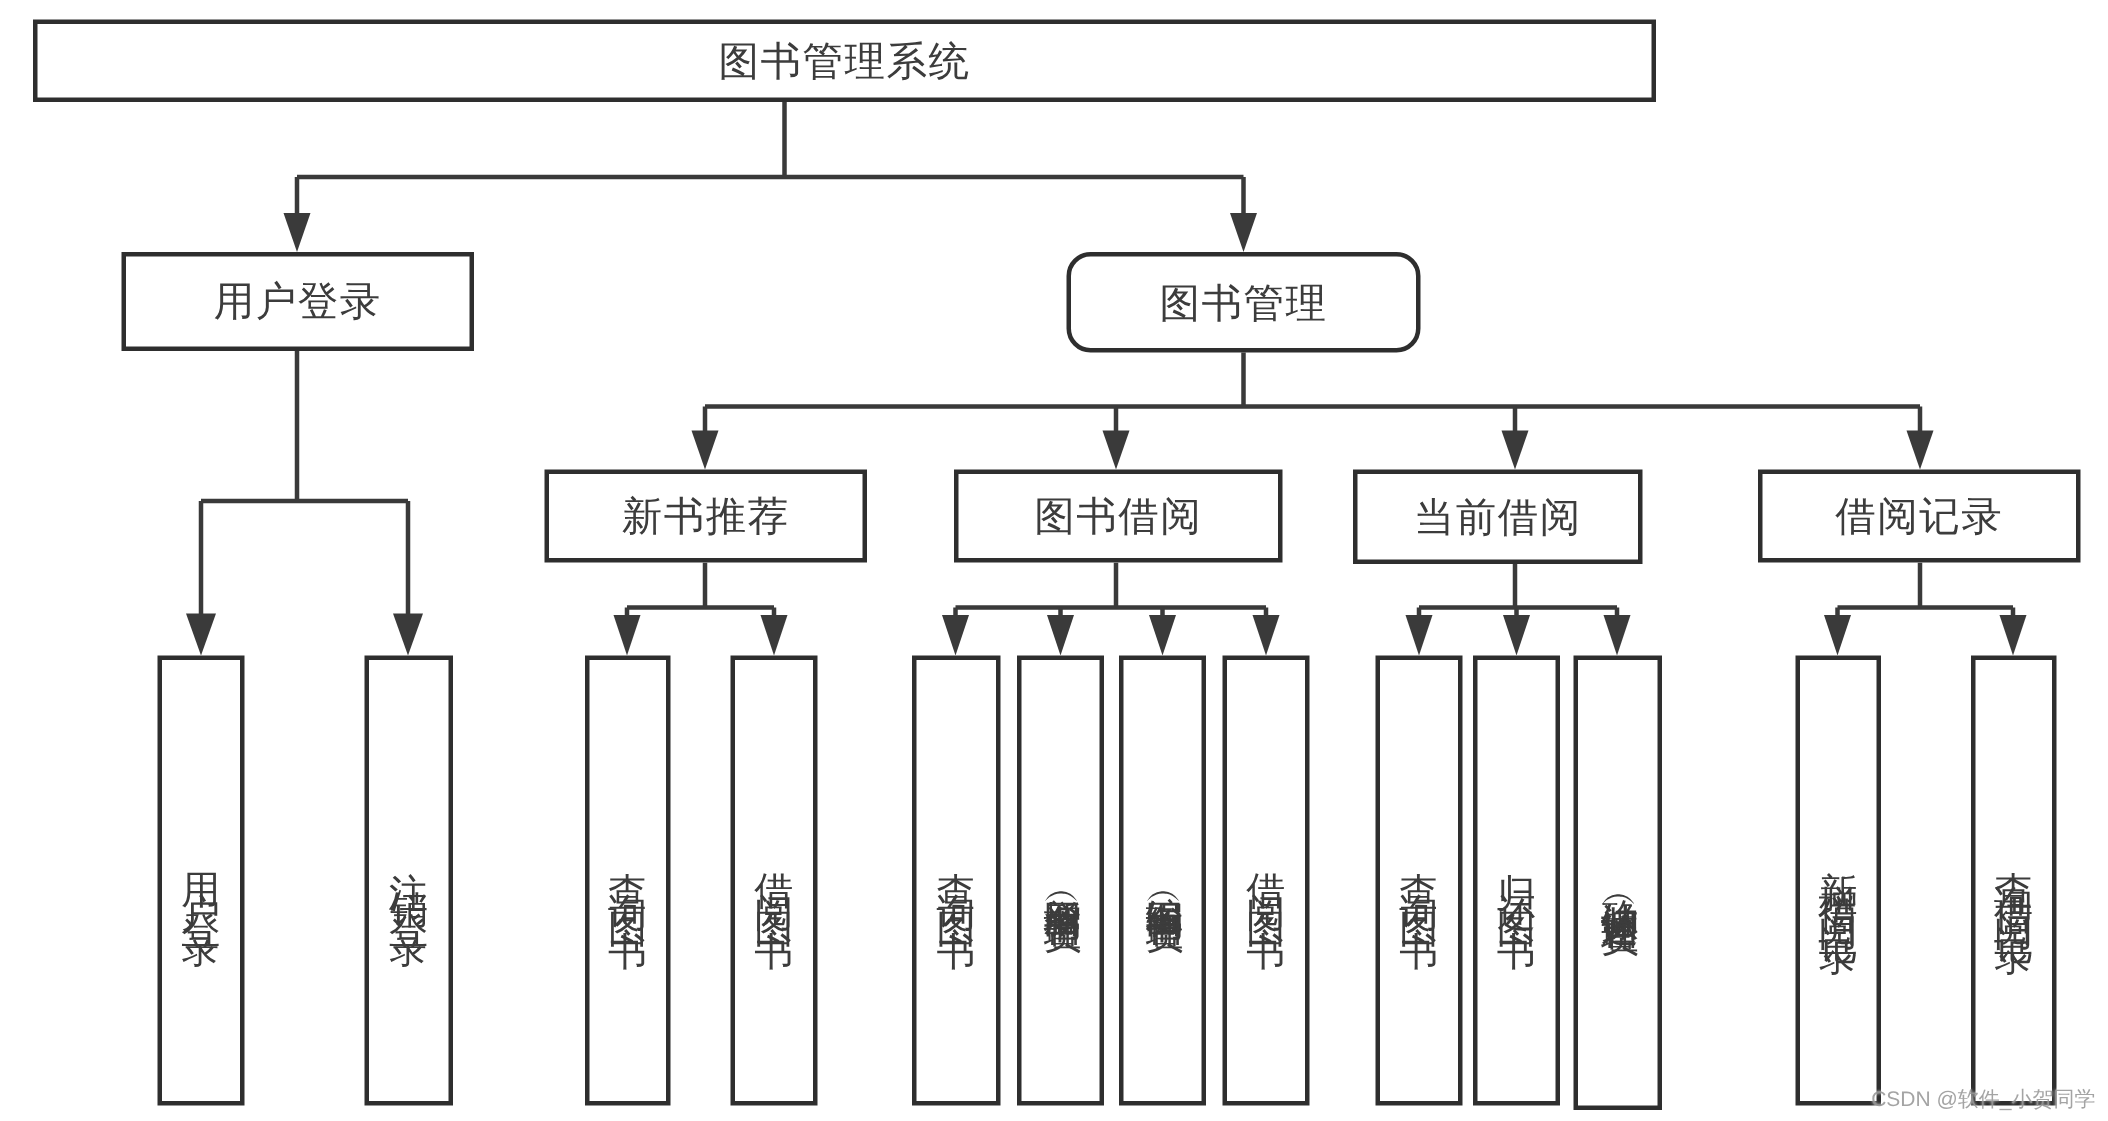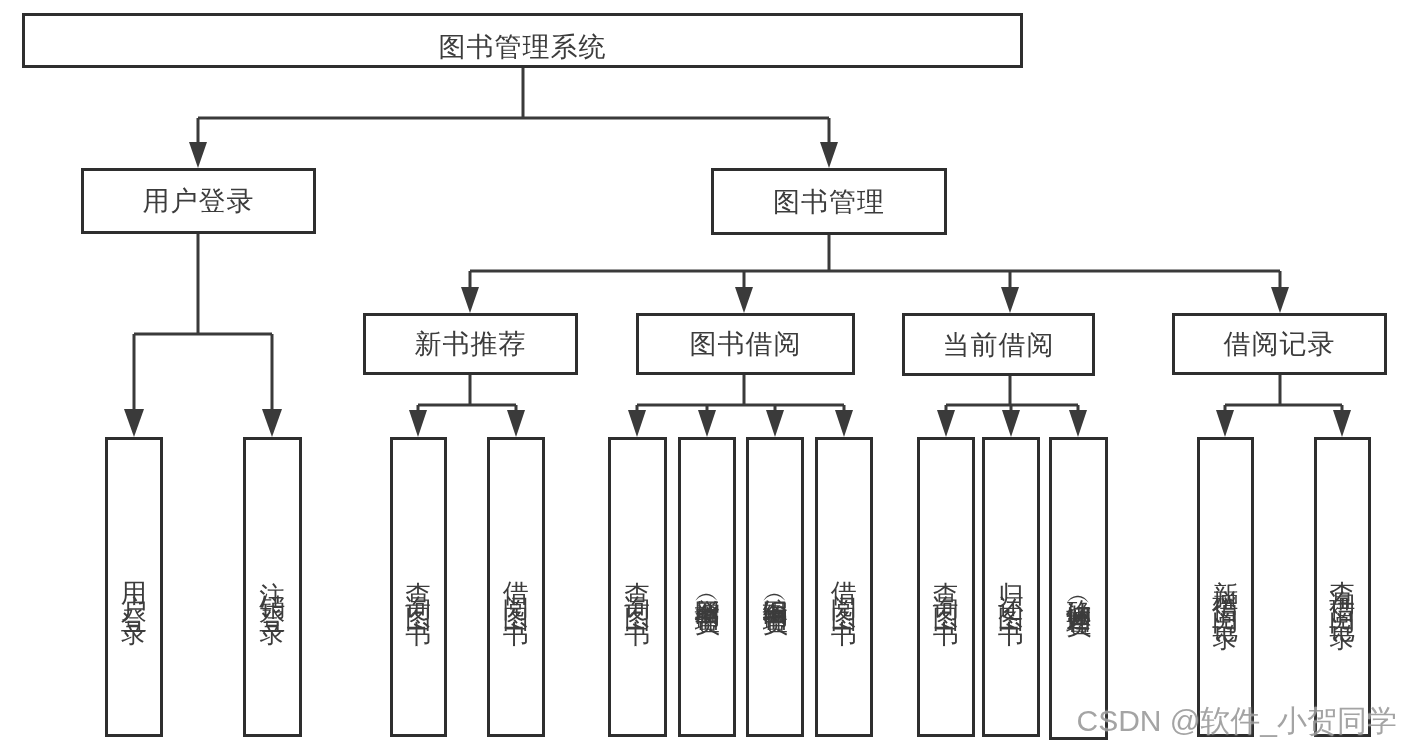--- a/index.html
+++ b/index.html
@@ -34,21 +34,21 @@
     letter-spacing: 13px;
     line-height: 1.1;
     white-space: nowrap;
   }
   .box.v.mid span  { letter-spacing: 9px; }
   .box.v.long span { letter-spacing: 2px; font-size: 25px; }
   #watermark {
     position: absolute;
     right: 8px;
     bottom: 5px;
-    font-size: 30px;
+    font-size: 14px;
     color: #9b9b9b;
     opacity: 0.9;
     text-shadow: 0 0 2px #ffffff;
     white-space: nowrap;
   }
 </style>
 </head>
 <body>
 
 <div id="canvas">
@@ -86,28 +86,28 @@
       <polygon points="766,410 784,410 775,437"></polygon>
       <polygon points="835,410 853,410 844,437"></polygon>
       <polygon points="937,410 955,410 946,437"></polygon>
       <polygon points="1002,410 1020,410 1011,437"></polygon>
       <polygon points="1069,410 1087,410 1078,437"></polygon>
       <polygon points="1216,410 1234,410 1225,437"></polygon>
       <polygon points="1333,410 1351,410 1342,437"></polygon>
     </g>
   </svg>
 
-  <div class="box h" style="left:22px; top:13px; width:1001px; height:55px;align-items:flex-end;">
+  <div class="box h" style="left:22px; top:13px; width:1082px; height:55px;">
     <span>图书管理系统</span>
   </div>
 
   <div class="box h" style="left:81px; top:168px; width:235px; height:66px;">
     <span>用户登录</span>
   </div>
-  <div class="box h" style="left:711px; top:168px; width:236px; height:67px;">
+  <div class="box h" style="left:711px; top:168px; width:236px; height:67px;border-radius:16px;">
     <span>图书管理</span>
   </div>
 
   <div class="box h" style="left:363px; top:313px; width:215px; height:62px;">
     <span>新书推荐</span>
   </div>
   <div class="box h" style="left:636px; top:313px; width:219px; height:62px;">
     <span>图书借阅</span>
   </div>
   <div class="box h" style="left:902px; top:313px; width:193px; height:63px;">

